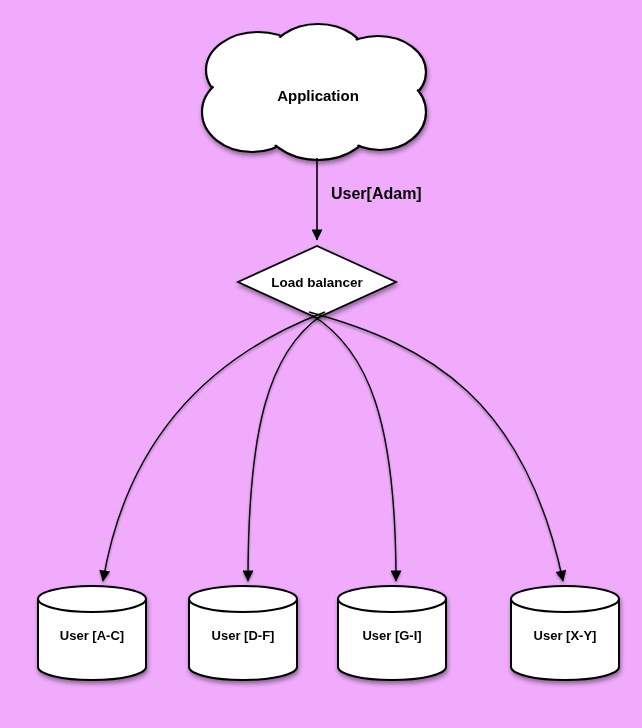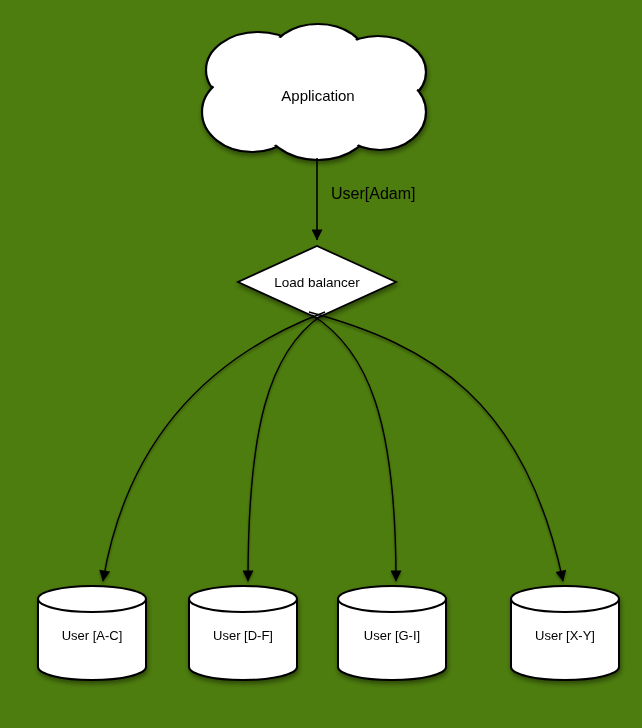--- a/index.html
+++ b/index.html
@@ -5,22 +5,23 @@
   html, body {
     margin: 0;
     padding: 0;
     background: #ffffff;
     font-family: "Liberation Sans", sans-serif;
   }
   .canvas-wrap {
     width: 642px;
     height: 728px;
     position: relative;
-    background: #4d7c0f;
+    background: #f0abfc;
     overflow: hidden;
+    font-weight: bold;
   }
   svg { display: block; }
 
   .shape-shadow   { filter: drop-shadow(1px 3px 2px rgba(0,0,0,0.40)); }
   .edge-shadow    { filter: drop-shadow(0.5px 2px 1.2px rgba(0,0,0,0.35)); }
 
   .shape-fill     { fill: #ffffff; stroke: #000000; }
   .edge-line      { fill: none; stroke: #000000; }
 
   .node-label {

